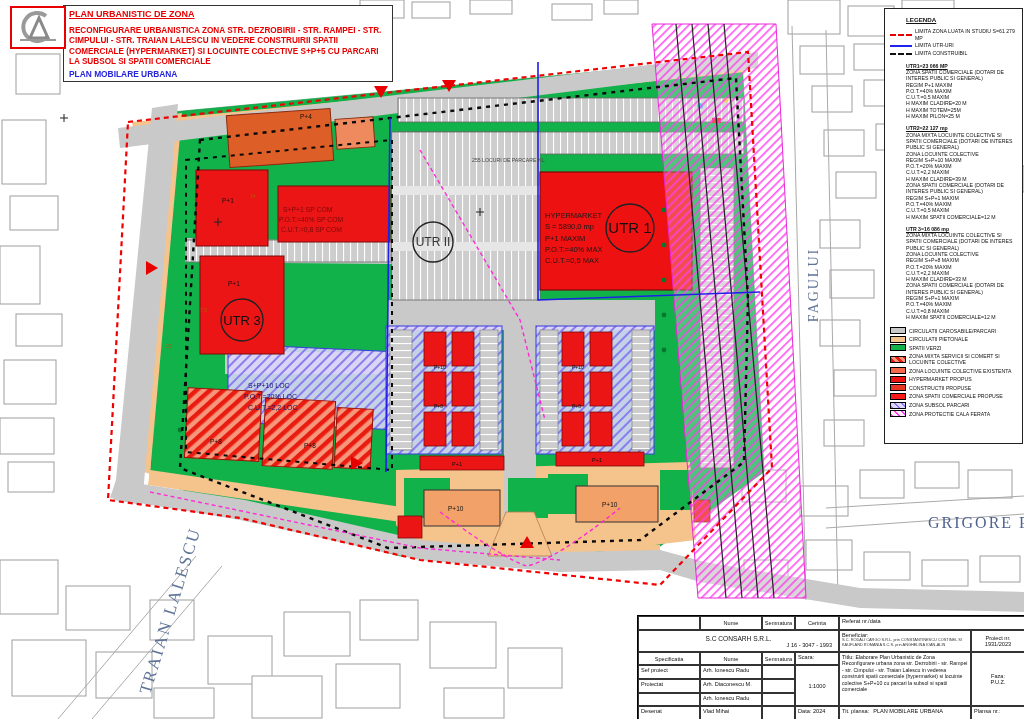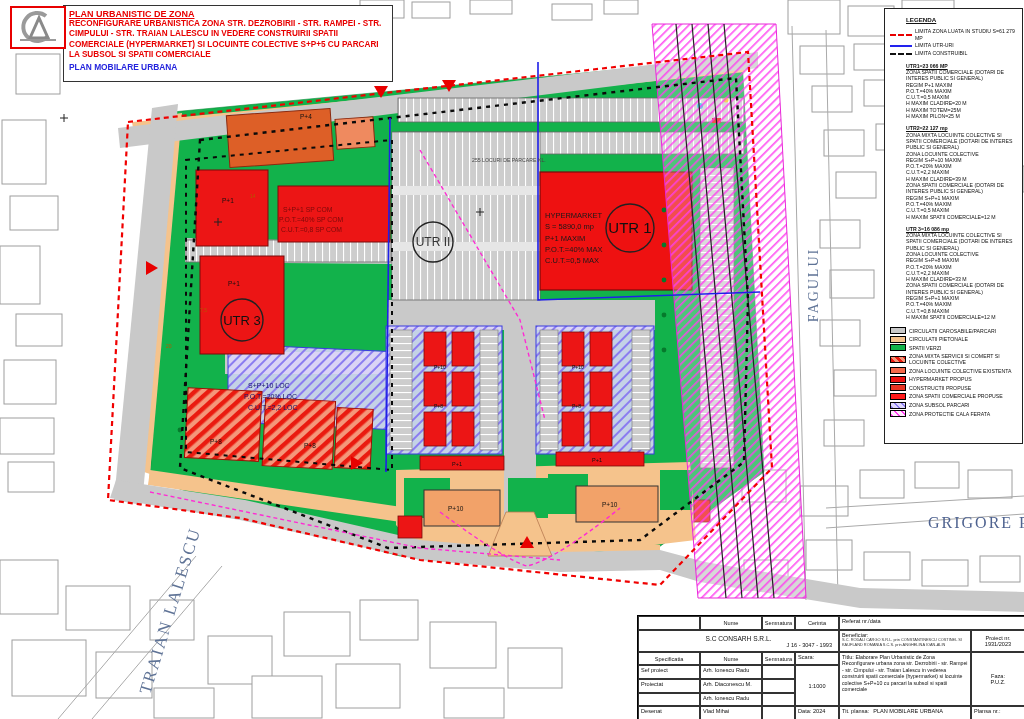--- a/index.html
+++ b/index.html
@@ -4,21 +4,21 @@
 <style>
   html,body{margin:0;padding:0;background:#fff;}
   #canvas{position:relative;width:1024px;height:719px;background:#fff;overflow:hidden;
           font-family:"Liberation Sans",sans-serif;color:#111;}
   #map-svg{position:absolute;left:0;top:0;}
   .panel{position:absolute;background:#fff;box-sizing:border-box;}
   
   #logo-box{left:10px;top:6px;width:56px;height:43px;border:2px solid #e80000;z-index:12;}
   #title-box{left:63px;top:5px;width:330px;height:77px;border:1.4px solid #333;
              padding:3px 5px;z-index:11;}
-  #title-box .t1{color:#e80000;font-weight:bold;font-size:9px;text-decoration:underline;margin-bottom:0;}
+  #title-box .t1{color:#e80000;font-weight:bold;font-size:9px;text-decoration:underline;margin-bottom:7px;}
   #title-box .t2{color:#e80000;font-weight:bold;font-size:8.2px;line-height:10.4px;}
   #title-box .t3{color:#2424dd;font-weight:bold;font-size:8.4px;margin-top:1px;}
   
   #legend{left:884px;top:8px;width:139px;height:436px;border:1.4px solid #222;
           padding:6px 3px 3px 5px;font-size:5.2px;line-height:6.3px;z-index:11;}
   .lg-title{font-weight:bold;text-decoration:underline;font-size:6.2px;margin:2px 0 5px 16px;}
   .lg-item{display:flex;align-items:center;gap:3px;margin:1.6px 0;}
   .lg-line{flex:0 0 22px;width:22px;height:0;}
   .ln-red-dash{border-top:2.6px dashed #e80000;}
   .ln-blue{border-top:2px solid #2222ee;}

